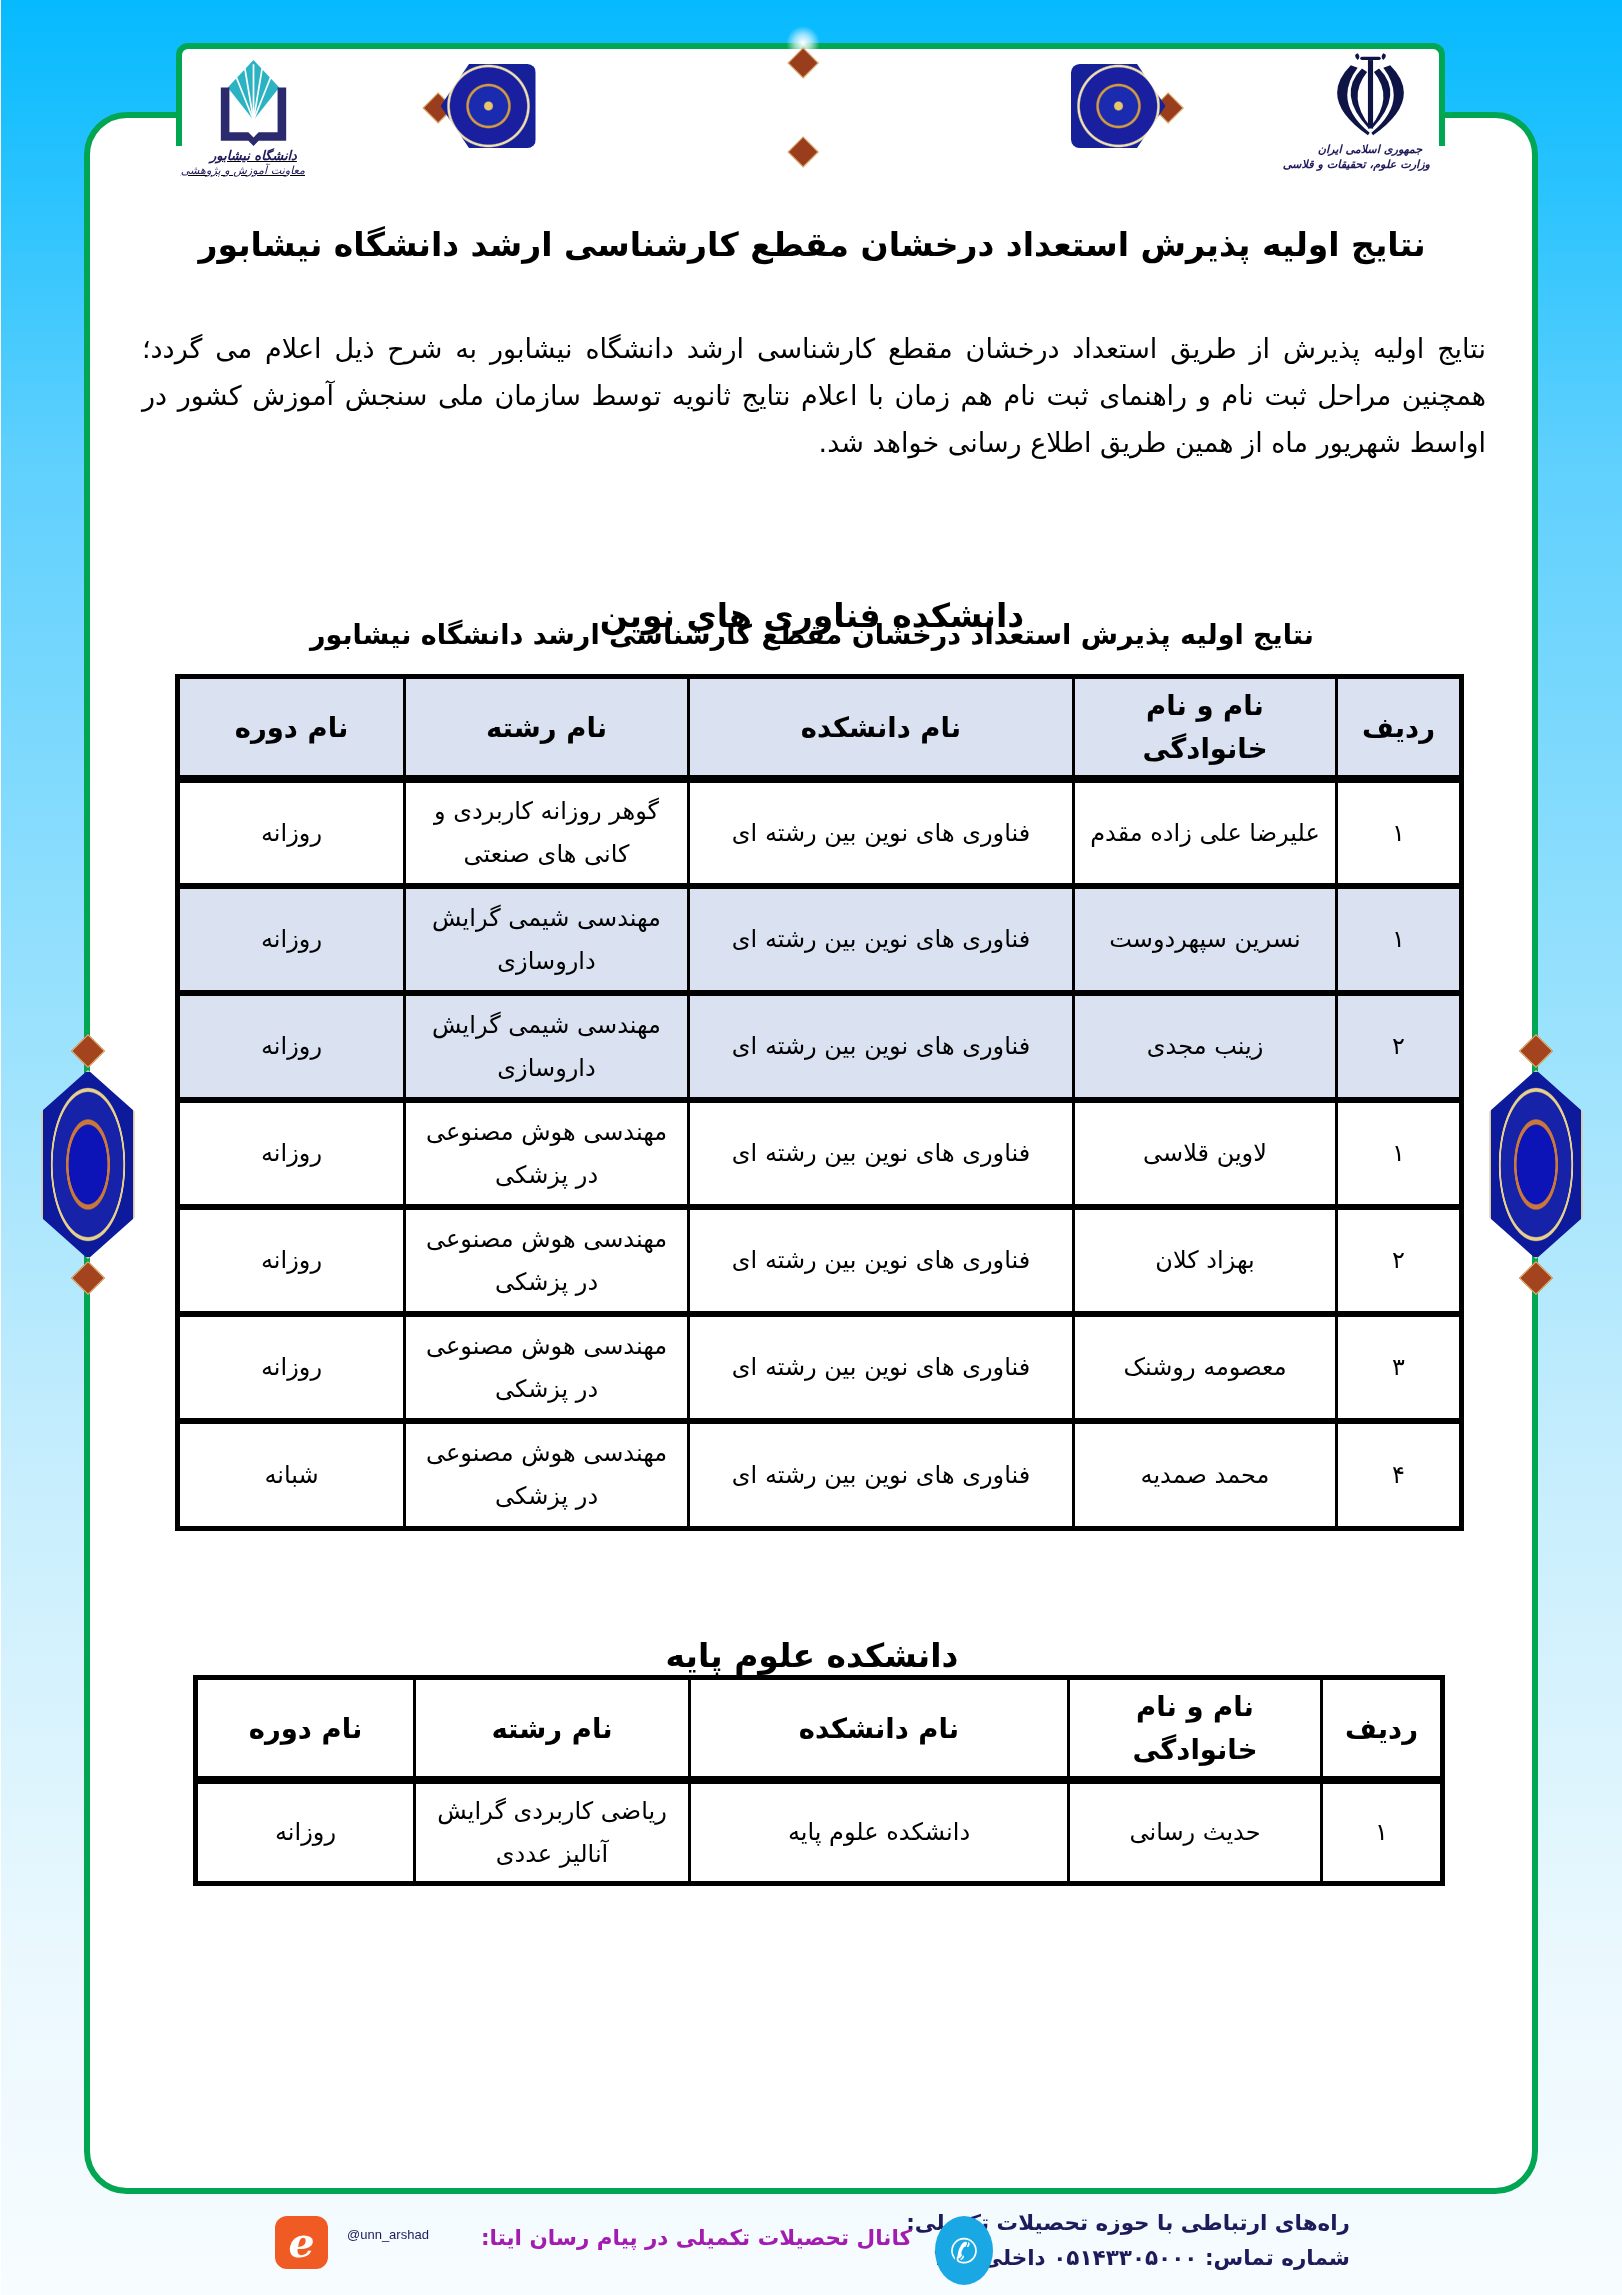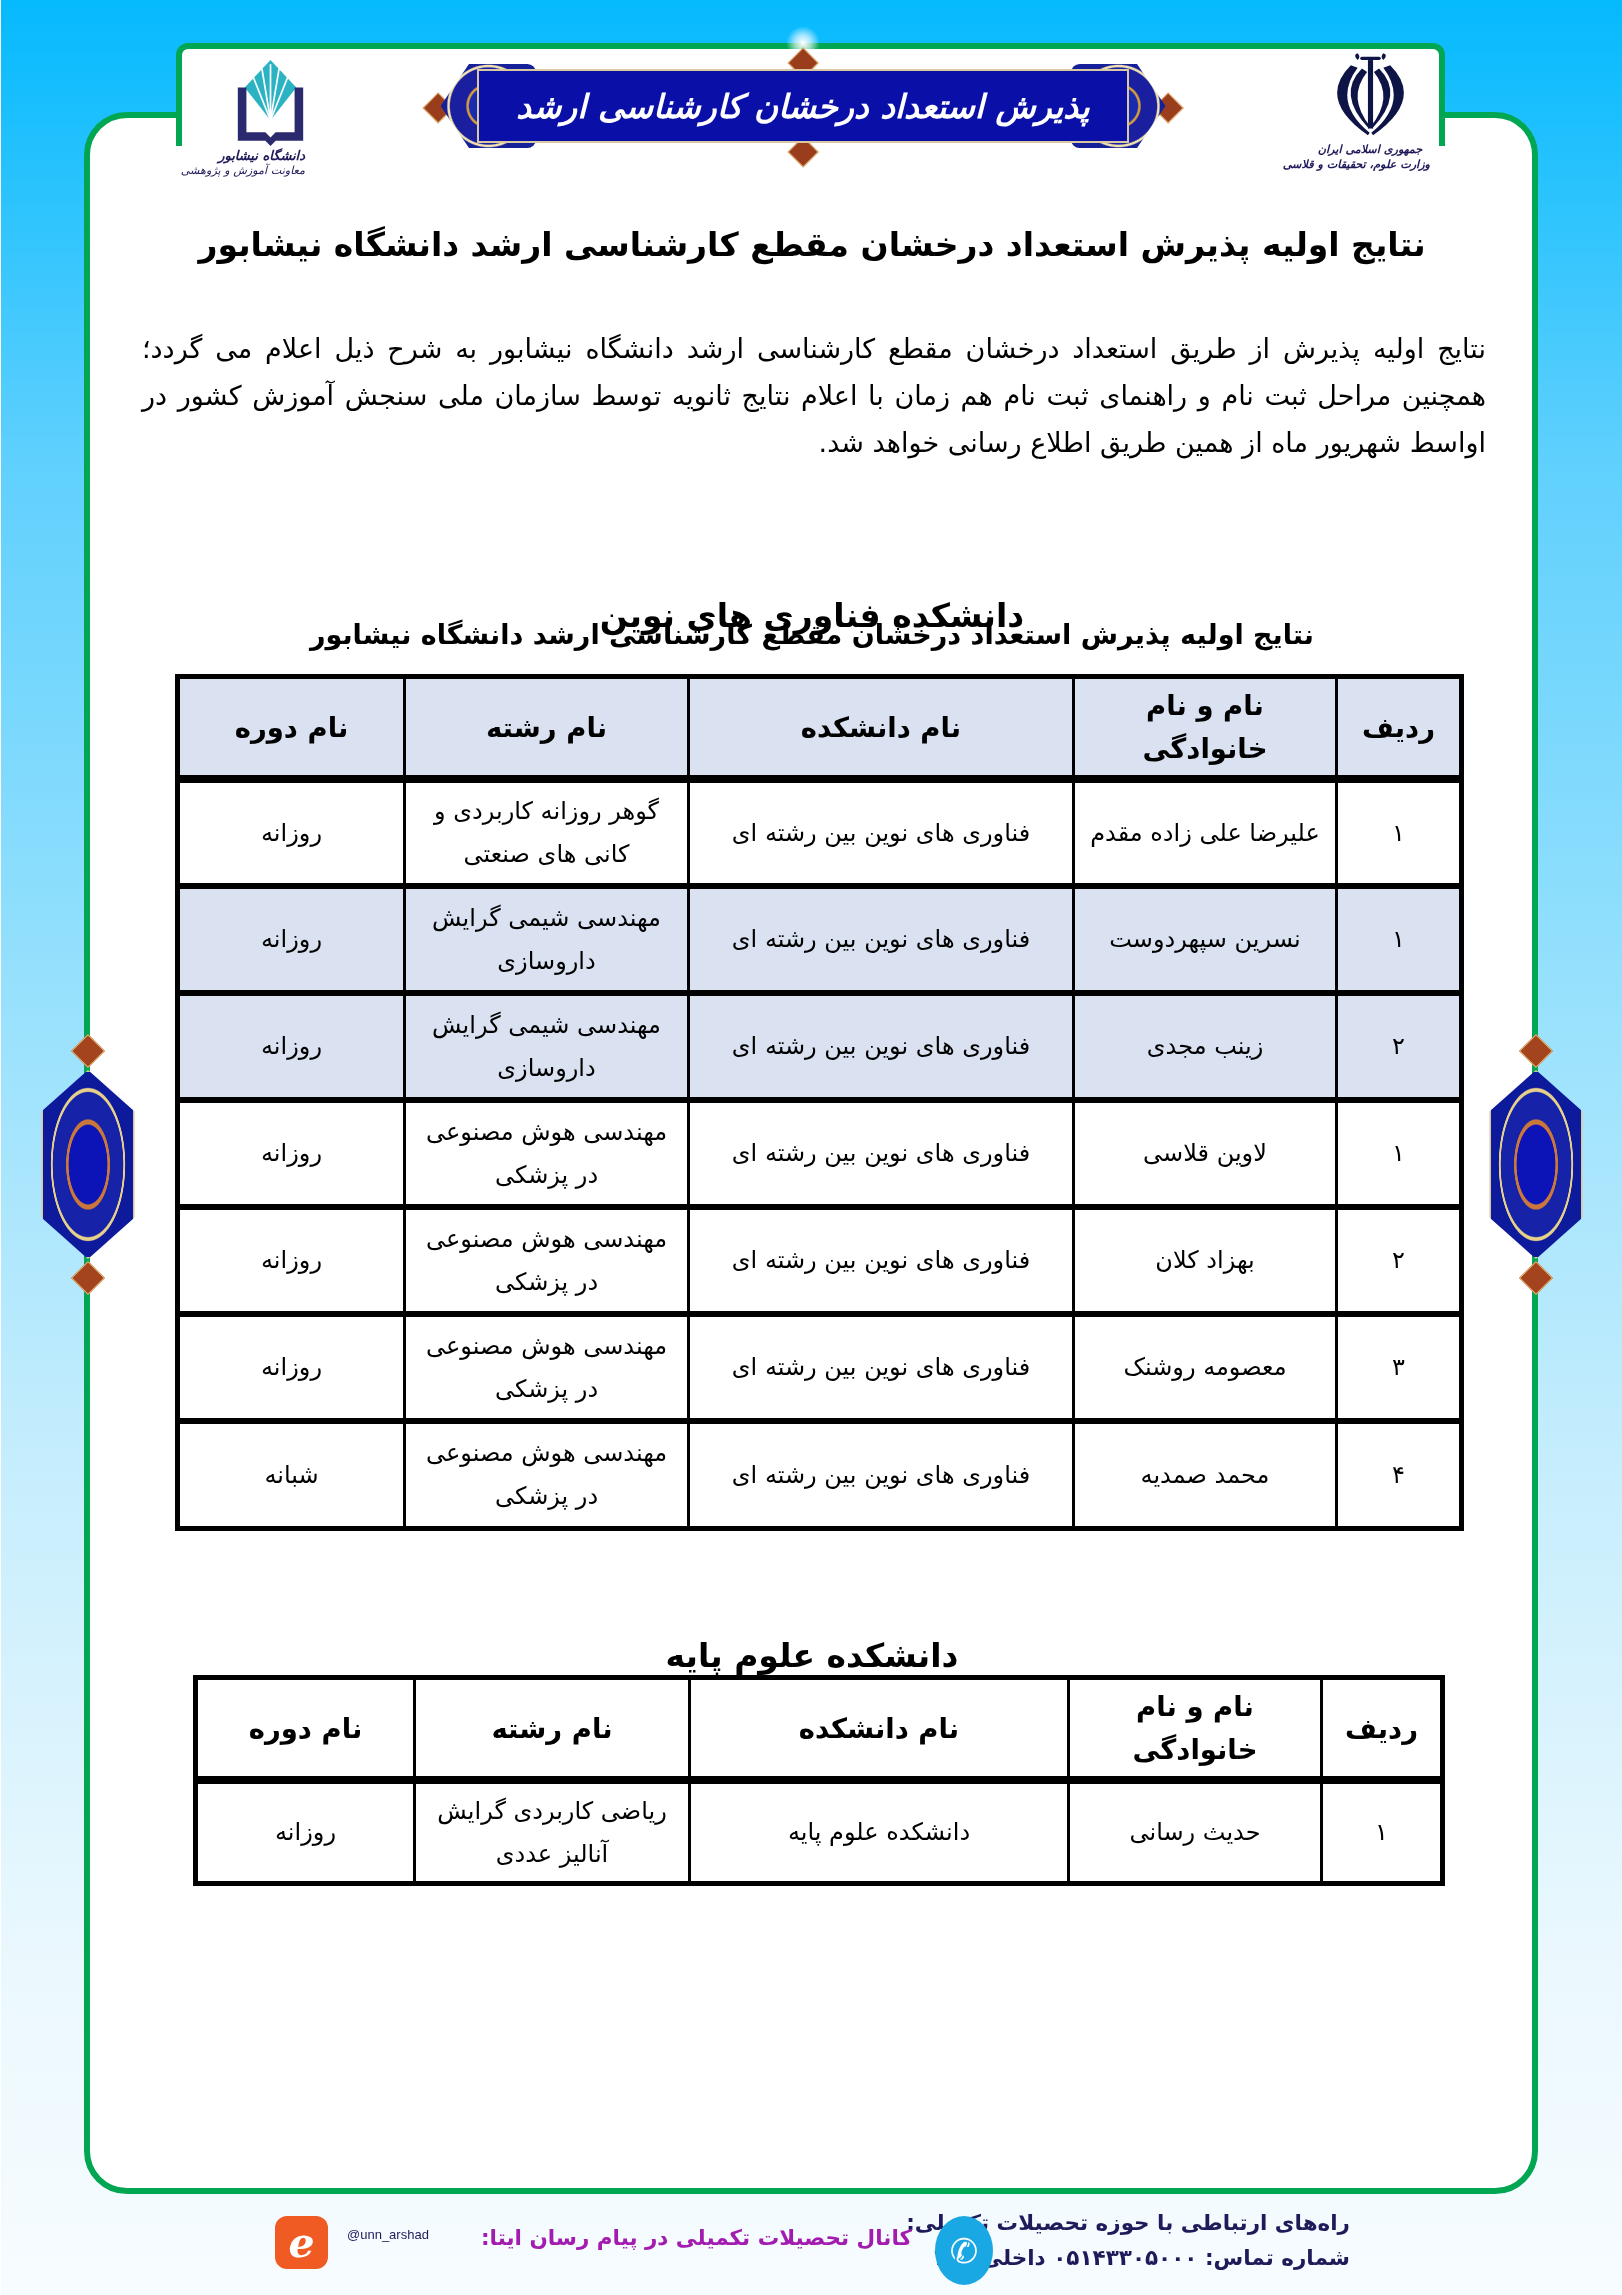--- a/index.html
+++ b/index.html
@@ -21,21 +21,21 @@
     background: #fff; border: 6px solid #00a651; border-radius: 43px;
   }
   .frame-cover {
     position: absolute; left: 182px; top: 103px; width: 1257px; height: 26px; background: #fff;
   }
   .glow {
     position: absolute; left: 786px; top: 26px; width: 34px; height: 34px;
     background: radial-gradient(circle, #ffffff 0%, rgba(255,255,255,0.6) 35%, rgba(255,255,255,0) 70%);
   }
   
-  .logo-left { position: absolute; left: 202px; top: 60px; width: 103px; height: 129px; text-align: right; }
+  .logo-left { position: absolute; left: 202px; top: 60px; width: 103px; height: 129px; text-align: center; text-decoration: underline; }
   .logo-right { position: absolute; left: 1310px; top: 53px; width: 120px; height: 120px; text-align: center; font-weight: bold; }
   .logo-caption {
     font-family: "DejaVu Serif", serif; font-style: italic; font-size: 11.2px; color: #1f1a5a; line-height: 14.6px; white-space: nowrap;
   }
   .logo-caption.strong { font-size: 13px; font-weight: bold; }
   
   .banner { position: absolute; left: 425px; top: 52px; width: 756px; height: 112px; }
   .banner-plate {
     position: absolute; left: 52px; right: 52px; top: 17px; height: 74px;
     background: #0a0fa8; border: 2.6px solid #d9c9a1;
@@ -151,23 +151,20 @@
   <div class="logo-caption">معاونت آموزش و پژوهشی</div>
 </div>
 
 <div class="banner">
   <div class="banner-knob" style="left:367px; top:0;"></div>
   <div class="banner-knob" style="left:367px; top:89px;"></div>
   <div class="banner-knob" style="left:1.7px; top:45px;"></div>
   <div class="banner-knob" style="left:732px; top:45px;"></div>
   <div class="banner-end left"></div>
   <div class="banner-end right"></div>
-  <div class="banner-plate">
-    <span class="banner-text">پذیرش استعداد درخشان کارشناسی ارشد</span>
-  </div>
 </div>
 
 <div class="logo-right">
   <svg width="77" height="86" viewBox="0 0 90 100">
     <g fill="#0f1446">
       <path d="M30,8 q-6,-6 0,-8 q4,4 0,8z"></path>
         <path d="M60,8 q6,-6 0,-8 q-4,4 0,8z"></path>
       <rect x="33" y="4" width="24" height="4" rx="2"></rect>
       <rect x="42" y="8" width="6" height="80"></rect>
       <path d="M35,18 q-30,30 8,70 l2,-2 q-28,-34 -4,-64z"></path>

